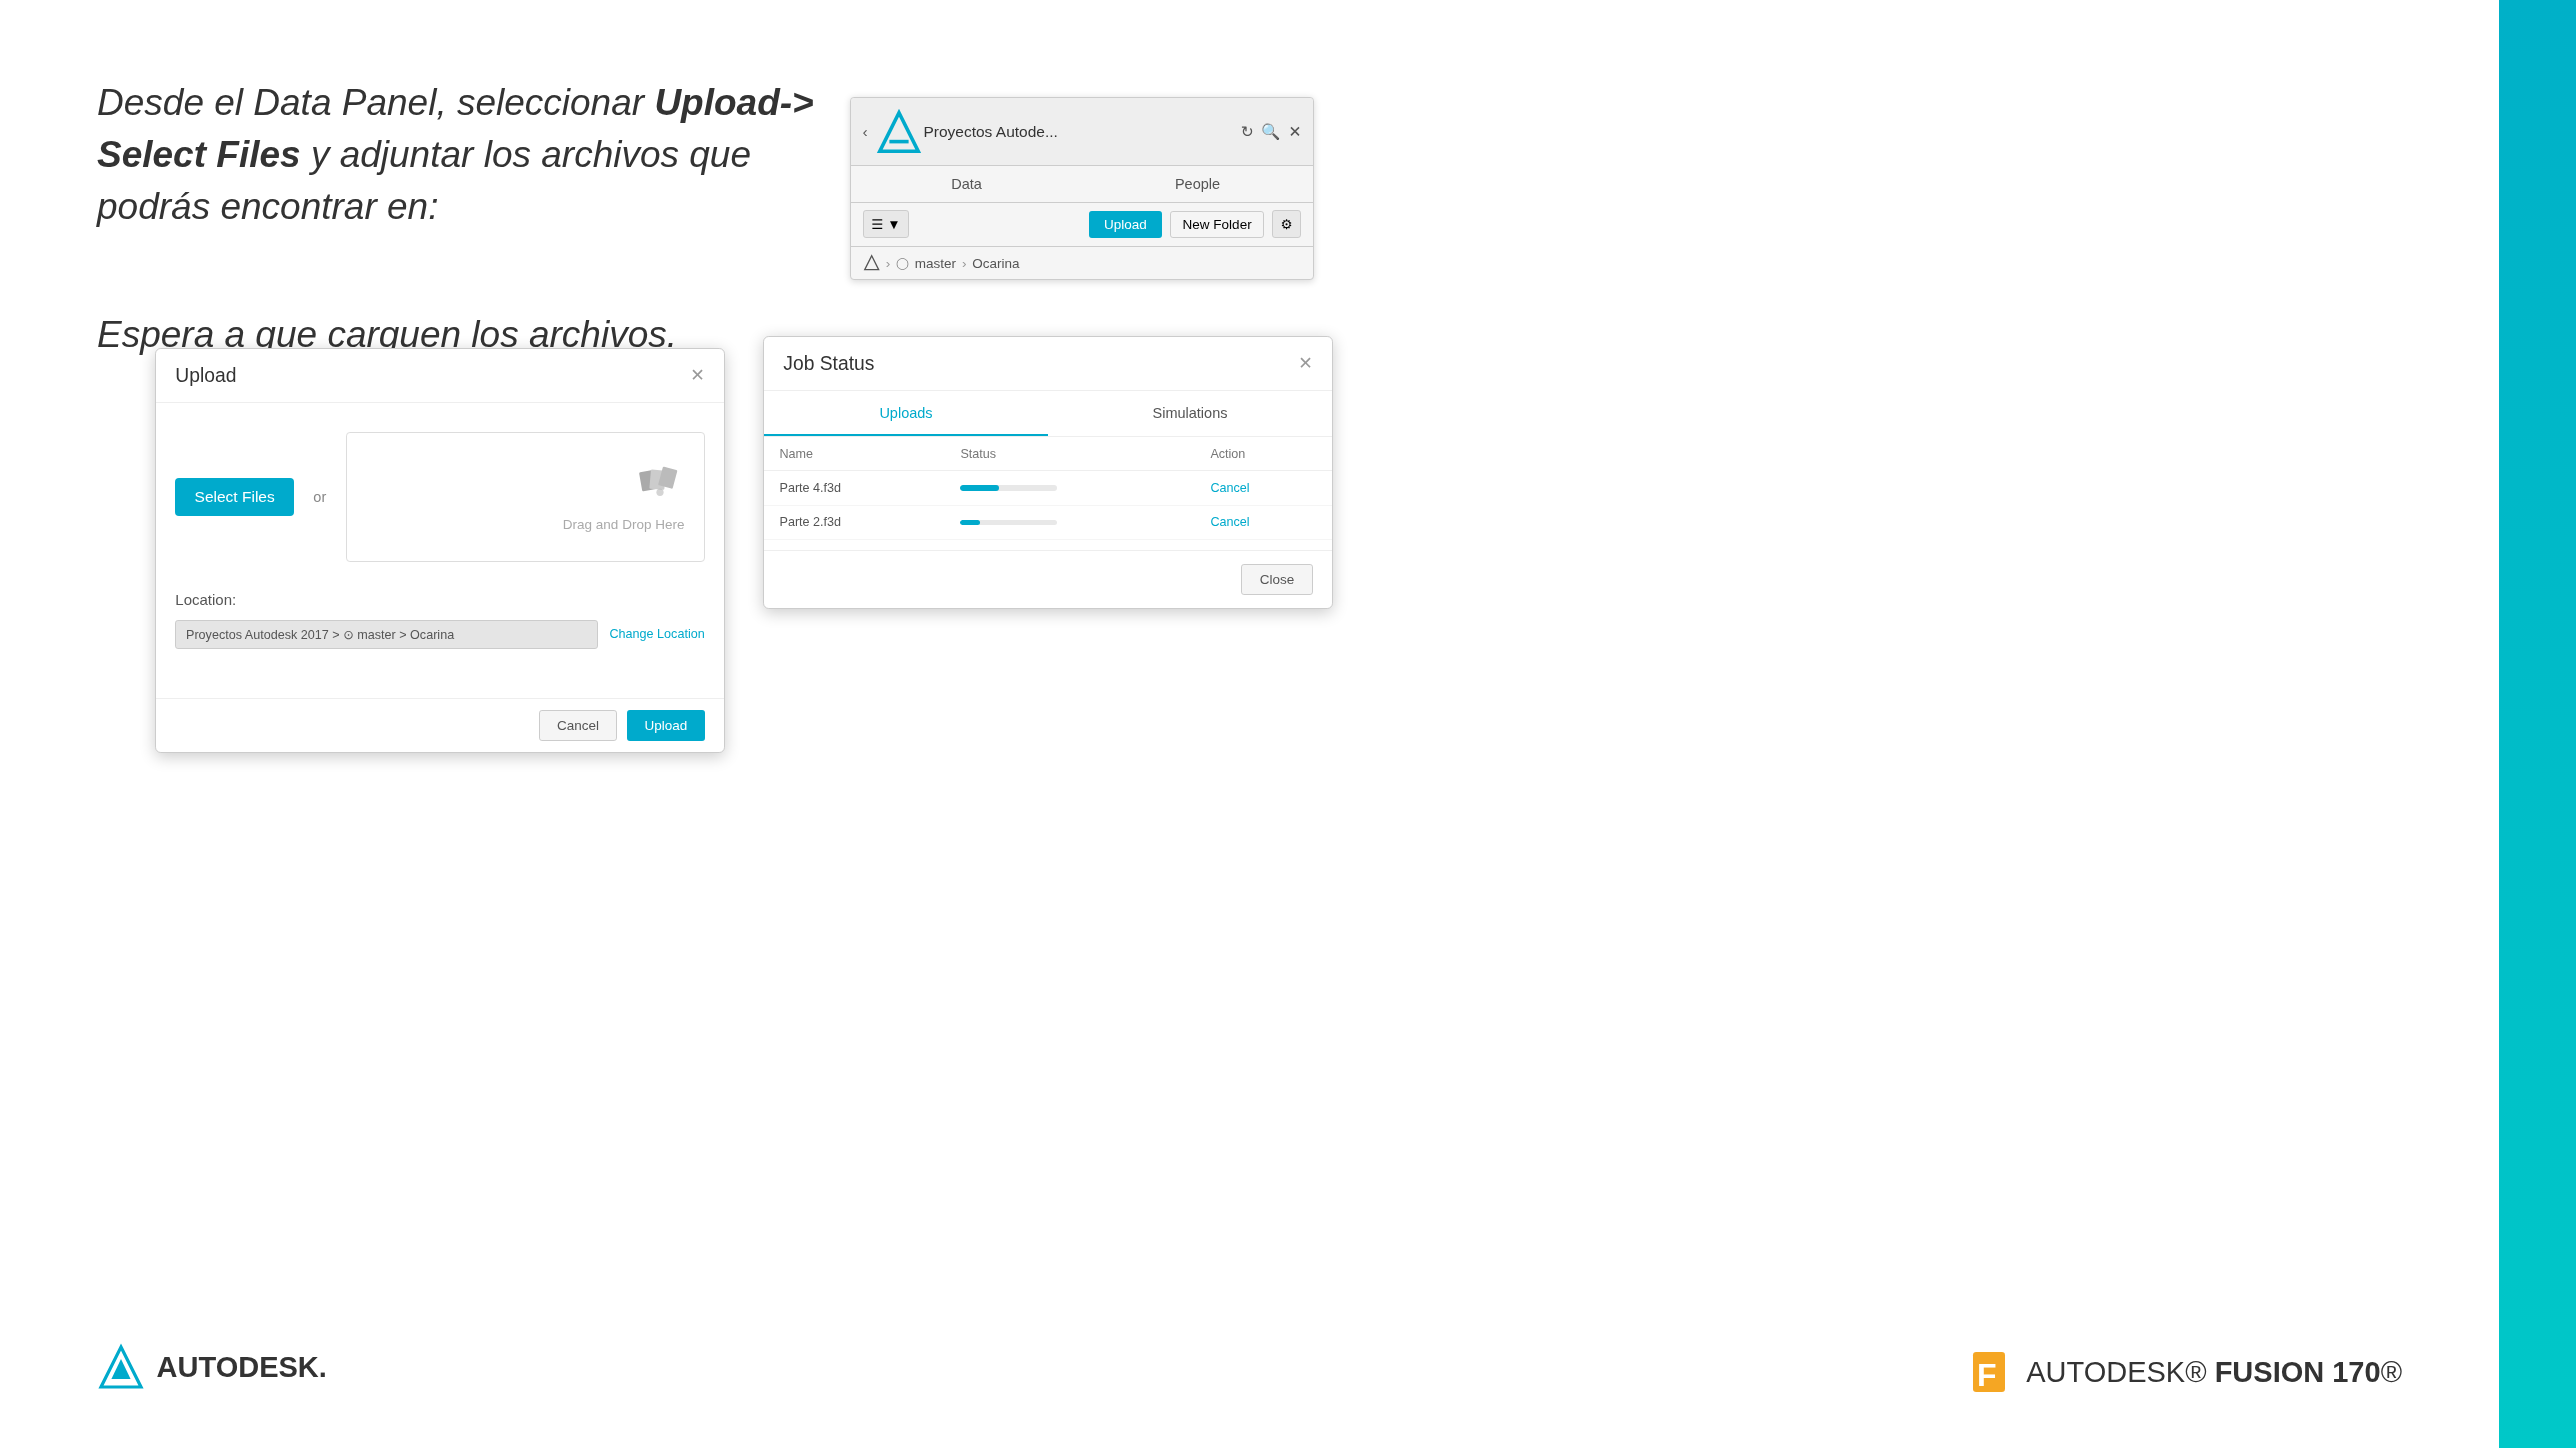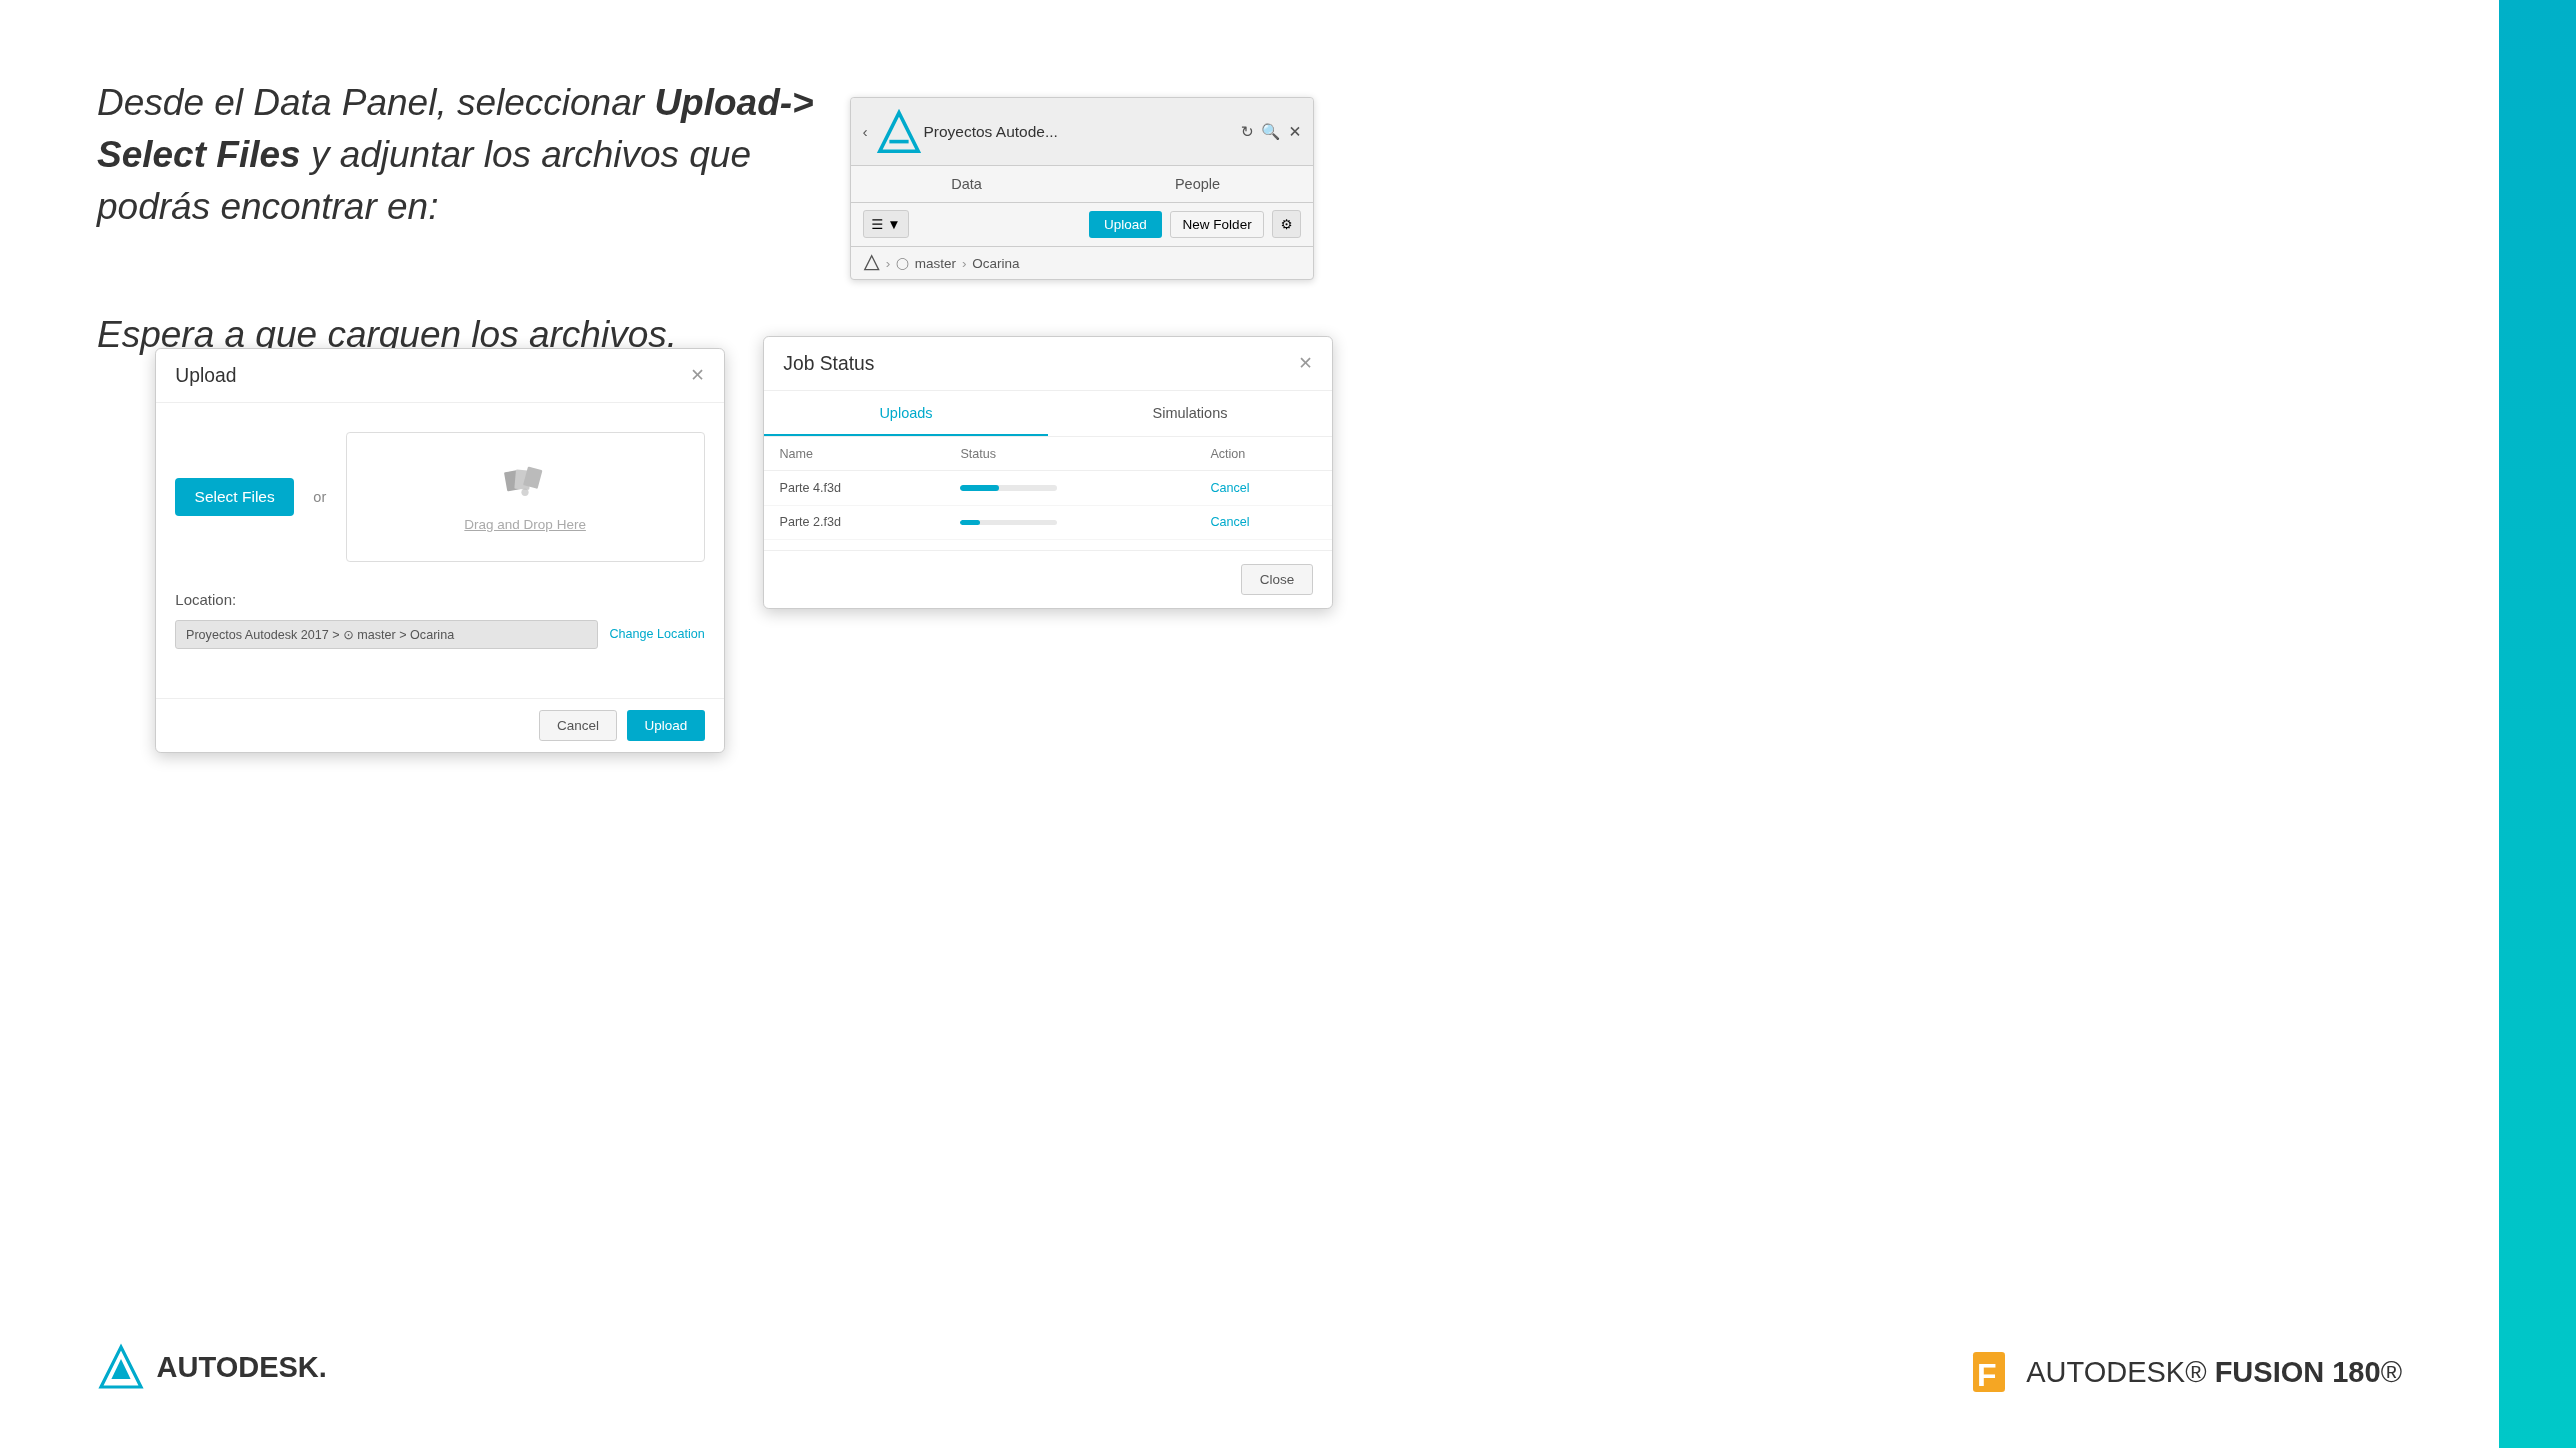--- a/index.html
+++ b/index.html
@@ -236,24 +236,23 @@
     .or-text {
       font-size: 14.5px;
       color: #888;
     }
 
     .drop-zone {
       flex: 1;
       border: 1px solid #dddddd;
       border-radius: 3.9px;
       padding: 29px 19.3px;
-      text-align: center;
+      text-align: right;
       color: #aaa;
       font-size: 13.5px;
-      text-decoration: underline;
     }
 
     .drop-icon {
       font-size: 31px;
       margin-bottom: 7.7px;
       display: block;
     }
 
     .location-section {
       margin-bottom: 19.3px;
@@ -599,18 +598,18 @@
     </svg>
     <span class="autodesk-logo-text">AUTODESK.</span>
   </div>
 
   <div class="fusion-logo">
     <svg class="f-logo" viewBox="0 0 60 60">
       <rect x="10" y="5" width="40" height="50" rx="4" fill="#f5a623"></rect>
       <text x="15" y="48" font-size="40" font-weight="bold" fill="white" font-family="Arial">F</text>
     </svg>
     <span class="fusion-logo-text">
-      <span>AUTODESK</span>® <span class="bold">FUSION 180</span>®
+      <span>AUTODESK</span>® <span class="bold">FUSION 170</span>®
     </span>
   </div>
 
 </div>
 
 
 </body></html>

